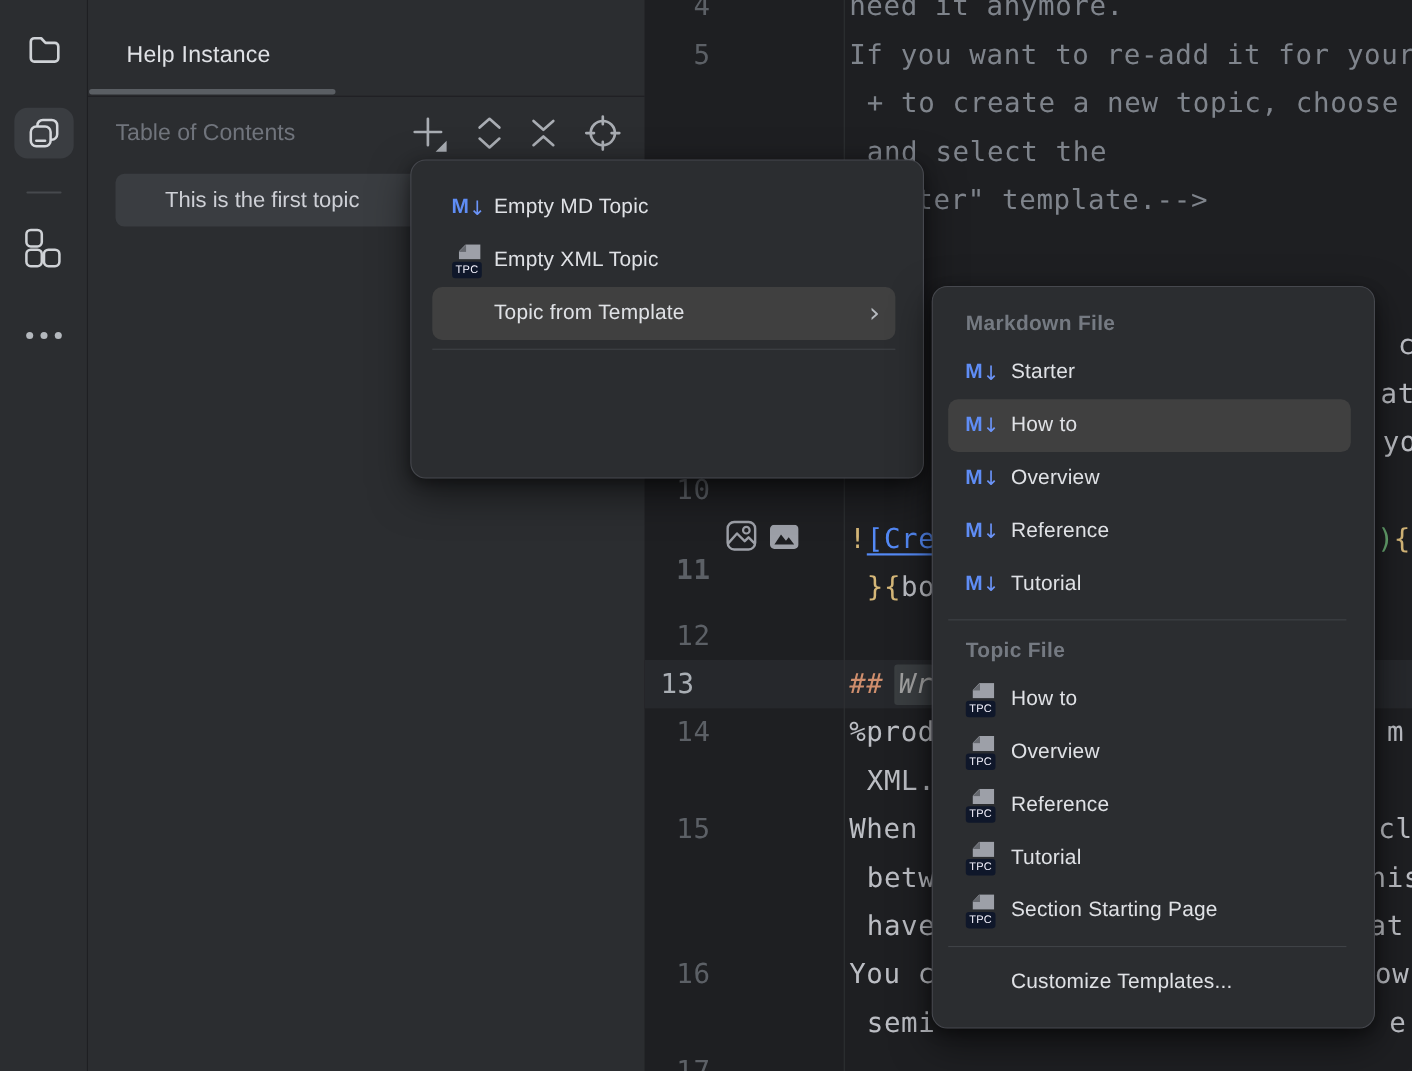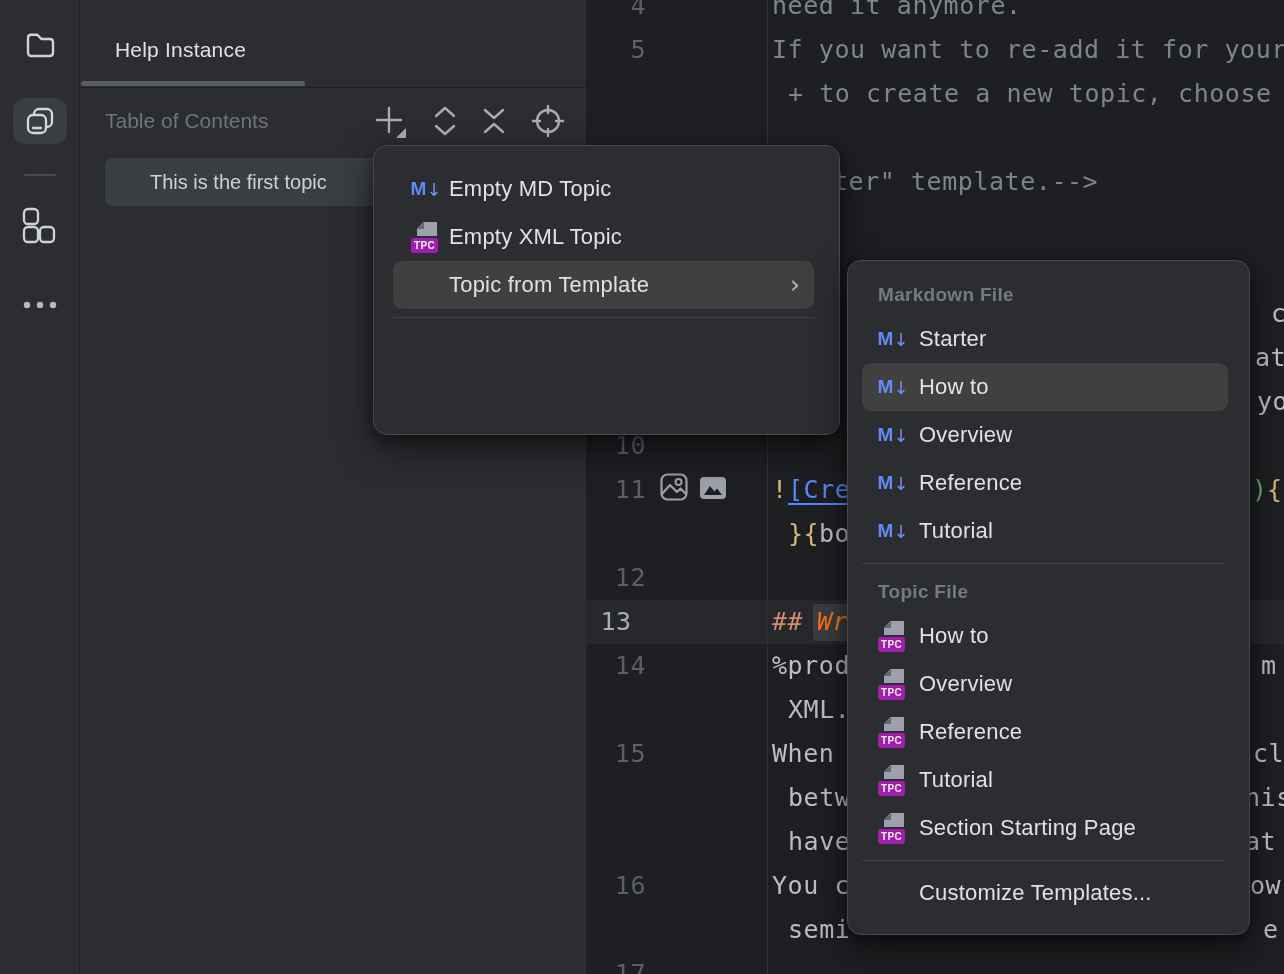--- a/index.html
+++ b/index.html
@@ -29,51 +29,51 @@
         font-family:"DejaVu Sans Mono",monospace;font-size:25px;letter-spacing:.55px;color:#5c6066;}
   .gnum.cur{color:#a9aeb4;text-align:center;}
   .run{position:absolute;line-height:44px;font-family:"DejaVu Sans Mono",monospace;font-size:25px;
        letter-spacing:.55px;white-space:pre;}
   .run.cm{color:#7f848c;}
   .run.tx{color:#bcbec4;}
   .run.gd{color:#d5b778;}
   .run.gr{color:#6aab73;}
   .run.lk{color:#548af7;text-decoration:underline;text-decoration-thickness:2px;text-underline-offset:5px;}
   .run.hm{color:#cf8e6d;font-style:italic;}
-  .run.ht{color:#f97316;font-style:italic;}
+  .run.ht{color:#a3a3a3;font-style:italic;}
   .gut-ic{position:absolute;}
   
   .popup{position:absolute;background:#2b2d30;border:1px solid #46484e;border-radius:14px;
          box-shadow:0 14px 36px rgba(0,0,0,.5),0 4px 12px rgba(0,0,0,.35);box-sizing:border-box;z-index:10;}
   #popup1{left:373px;top:145px;width:467px;height:290px;padding-top:19px;}
   #popup2{left:847px;top:260px;width:403px;height:675px;padding-top:14px;z-index:11;}
   .m-row{height:48px;display:flex;align-items:center;box-sizing:border-box;border-radius:9px;}
   #popup1 .m-row{margin:0 25px 0 19px;padding:0 14px 0 18px;}
   #popup2 .m-row{margin:0 21px 0 14px;padding:0 10px 0 16px;}
   .m-row.sel{background:#404040;}
   .m-ic{width:30px;height:32px;flex:0 0 30px;margin-right:8px;position:relative;}
   #popup2 .m-ic{margin-right:11px;}
-  .m-label{font-size:22px;color:#dfe1e5;letter-spacing:.2px;white-space:nowrap;text-align:center;}
+  .m-label{font-size:19px;color:#dfe1e5;letter-spacing:.2px;white-space:nowrap;text-align:center;}
   .m-row.dis .m-label{color:#71757d;}
   .m-chevron{margin-left:auto;color:#b7bbc0;font-size:25px;line-height:20px;font-family:"DejaVu Sans",sans-serif;}
   .m-sep{height:1px;background:#3f4246;}
   #popup1 .m-sep{margin:8px 25px 8px 19px;}
   #popup2 .m-sep{margin:8px 25px 8px 14px;}
   .s-header{height:40px;line-height:40px;padding-left:30px;font-size:19px;font-weight:700;color:#757a82;letter-spacing:.3px;}
   
   .md-ic{display:flex;align-items:center;justify-content:center;height:32px;}
   .md-ic b{color:#5f8df5;font-size:19px;font-weight:800;}
   .md-ic .arr{color:#6b93f7;font-size:18px;font-family:"DejaVu Sans",sans-serif;margin-left:0px;}
   .tpc{display:block;}
   .tpc .pg{position:absolute;left:6px;top:1px;width:20px;height:14px;background:#9da0a8;
            clip-path:polygon(32% 0,100% 0,100% 100%,0 100%,0 48%);}
   .tpc .fold{position:absolute;left:6px;top:1px;width:7px;height:7px;background:#65686e;
            clip-path:polygon(0 100%,100% 100%,100% 0);}
-  .tpc .lbl{position:absolute;left:0;bottom:0;width:27px;height:15px;background:#a21caf;border-radius:3px;
-            color:#f6f4ff;font-size:10px;font-weight:700;text-align:center;line-height:15px;letter-spacing:.3px;}
+  .tpc .lbl{position:absolute;left:0;bottom:0;width:27px;height:15px;background:#0f172a;border-radius:3px;
+            color:#f6f4ff;font-size:10px;font-weight:400;text-align:center;line-height:15px;letter-spacing:.3px;}
 </style>
 </head>
 <body>
 
 <div class="canvas">
 
   <div class="rail">
     <div class="rail-btn" style="top:29px"></div>
     <svg width="34" height="34" style="left:23px;top:28px">
       <path d="M5 10c0-1.8 1.4-3.2 3.2-3.2h6.2l4 4.2h8.4c1.8 0 3.2 1.4 3.2 3.2v10.6c0 1.8-1.4 3.2-3.2 3.2H8.2C6.4 28 5 26.6 5 24.8z" fill="none" stroke="#cfd2d6" stroke-width="2.4" stroke-linejoin="round"></path>
@@ -141,30 +141,31 @@
       <circle cx="19.5" cy="10" r="3" fill="none" stroke="#9da0a8" stroke-width="2"></circle>
       <path d="M3 22 L11 13 L18 20 L21.5 16.5 L27 22" fill="none" stroke="#9da0a8" stroke-width="2.2" stroke-linejoin="round"></path>
     </svg>
     <svg class="gut-ic" width="26" height="22" style="left:114px;top:477px">
       <rect x="0" y="0" width="26" height="22" rx="4" fill="#9da0a8"></rect>
       <path d="M4 18 L10 9 L14.5 14.5 L17 11.5 L22 18 Z" fill="#1e1f22"></path>
     </svg>
   <span class="gnum" style="top: -16px;">4</span>
       <span class="gnum" style="top: 28px;">5</span>
       <span class="gnum" style="top: 424px;">10</span>
-      <span class="gnum" style="top: 468px;">11</span>
+      <span class="gnum" style="top: 496px; font-weight: bold;">11</span>
       <span class="gnum" style="top: 556px;">12</span>
       <span class="gnum cur" style="top: 600px;">13</span>
       <span class="gnum" style="top: 644px;">14</span>
       <span class="gnum" style="top: 732px;">15</span>
       <span class="gnum" style="top: 864px;">16</span>
       <span class="gnum" style="top: 952px;">17</span>
       <span class="run cm" style="left: 186px; top: -16px;">need it anymore.</span>
       <span class="run cm" style="left: 186px; top: 28px;">If you want to re-add it for your</span>
       <span class="run cm" style="left: 202px; top: 72px;">+ to create a new topic, choose "</span>
+      <span class="run cm" style="left: 202px; top: 116px;">and select the</span>
       <span class="run cm" style="left: 247px; top: 160px;">ter" template.--&gt;</span>
       <span class="run tx" style="left: 685px; top: 292px;">c</span>
       <span class="run tx" style="left: 669px; top: 336px;">at</span>
       <span class="run tx" style="left: 671px; top: 380px;">yo</span>
       <span class="run gd" style="left: 186px; top: 468px;">!</span>
       <span class="run lk" style="left: 202px; top: 468px;">[Cre</span>
       <span class="run gr" style="left: 666px; top: 468px;">)</span>
       <span class="run gd" style="left: 681px; top: 468px;">{</span>
       <span class="run gd" style="left: 202px; top: 512px;">}{</span>
       <span class="run tx" style="left: 233px; top: 512px;">bo</span>

